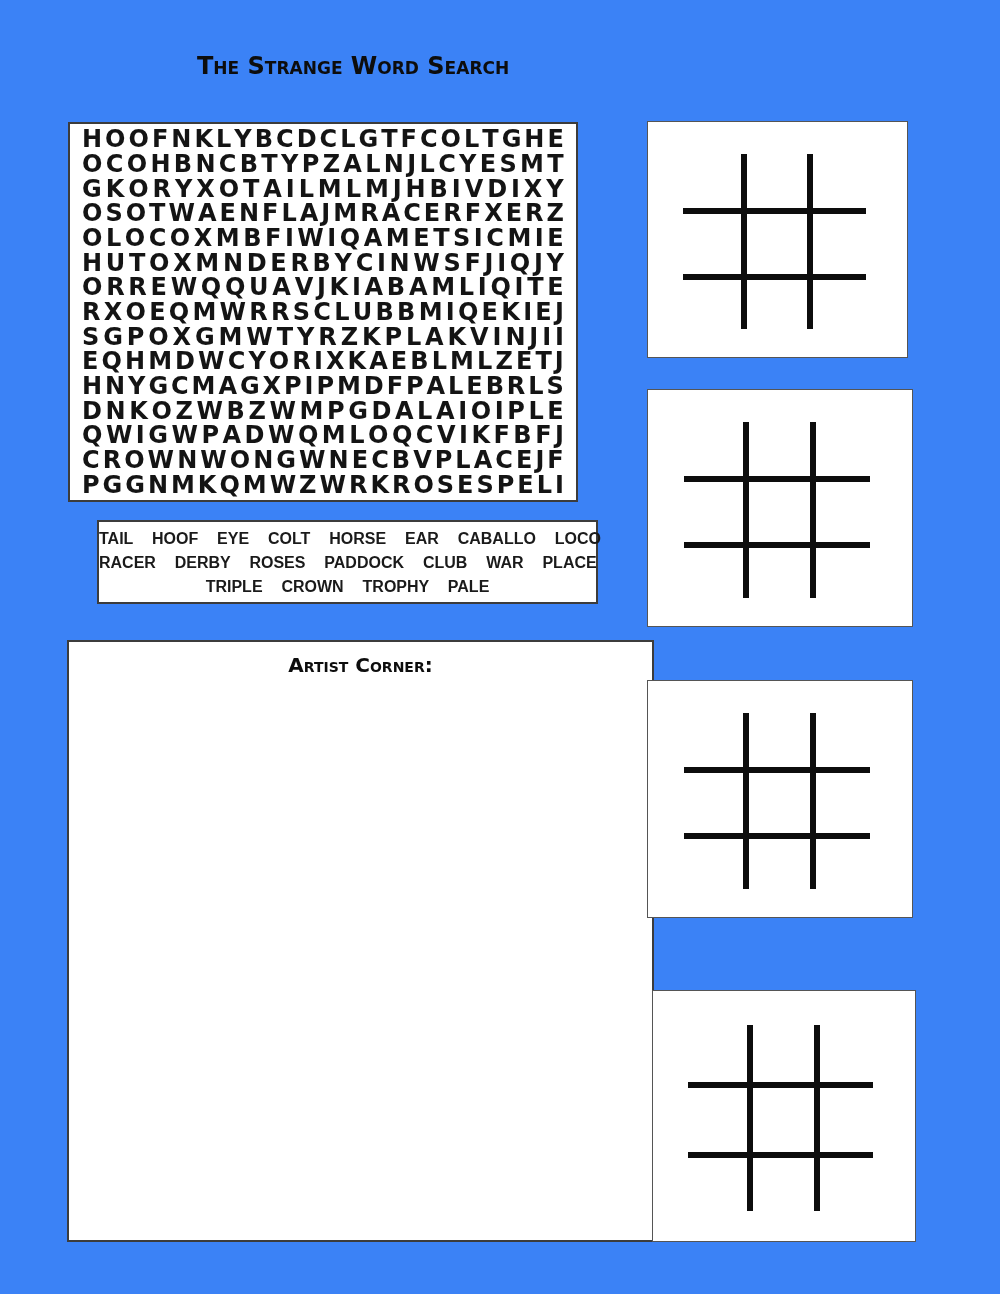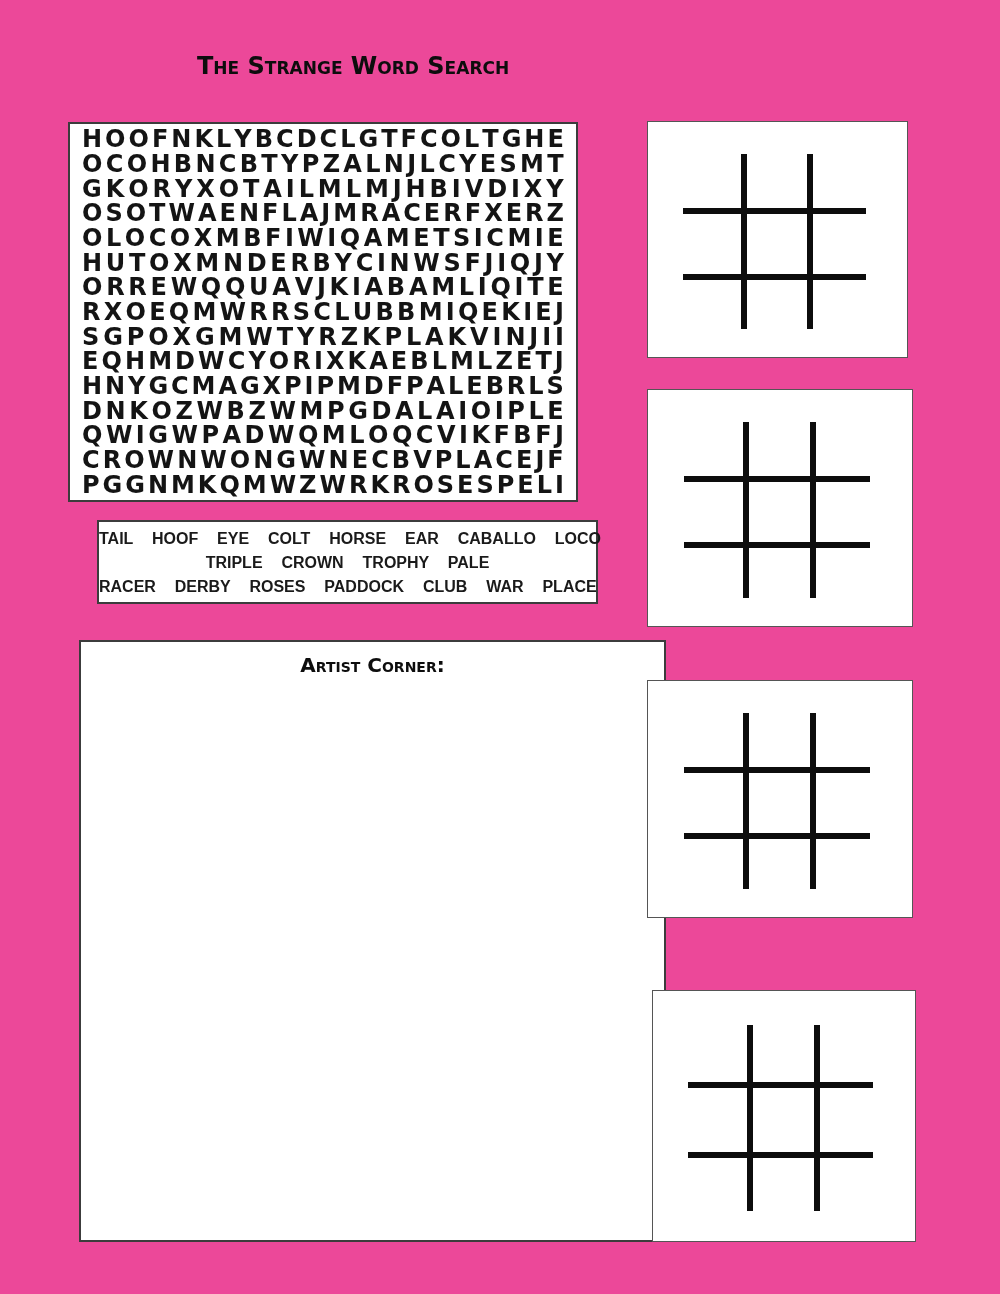--- a/index.html
+++ b/index.html
@@ -1,20 +1,20 @@
 <!DOCTYPE html>
 <html><head>
 <meta charset="utf-8">
 <style>
   html, body { margin: 0; padding: 0; background: #ffffff; }
   .page {
     position: relative;
     width: 1000px;
     height: 1294px;
-    background: #ec4899;
+    background: #3b82f6;
     font-family: "DejaVu Sans", sans-serif;
     color: #111;
     overflow: hidden;
     text-decoration: underline;
   }
 
   
   .title {
     position: absolute;
     left: 197px;
@@ -77,21 +77,21 @@
     font-size: 16px;
     line-height: 19px;
     color: #1a1a1a;
     white-space: pre;
     word-spacing: 5px;
   }
 
   
   .artist-box {
     position: absolute;
-    left: 79px;
+    left: 67px;
     top: 640px;
     width: 587px;
     height: 602px;
     border: 2px solid #3c3c3c;
     box-sizing: border-box;
     background: #fff;
   }
   .artist-heading {
     margin-top: 11px;
     text-align: center;
@@ -519,22 +519,22 @@
         <span class="ws-letter">P</span>
         <span class="ws-letter">E</span>
         <span class="ws-letter">L</span>
         <span class="ws-letter">I</span>
       </div>
     </div>
 
   <div class="wl-box">
 
   <div class="wl-line">TAIL  HOOF  EYE  COLT  HORSE  EAR  CABALLO  LOCO</div>
+      <div class="wl-line">RACER  DERBY  ROSES  PADDOCK  CLUB  WAR  PLACE</div>
       <div class="wl-line">TRIPLE  CROWN  TROPHY  PALE</div>
-      <div class="wl-line">RACER  DERBY  ROSES  PADDOCK  CLUB  WAR  PLACE</div>
     </div>
 
   <div class="artist-box">
     <div class="artist-heading">Artist Corner:</div>
     <div class="artist-par">
     </div>
   </div>
 
   <div class="ttt-box ttt-1">
     <div class="ttt-grid">

